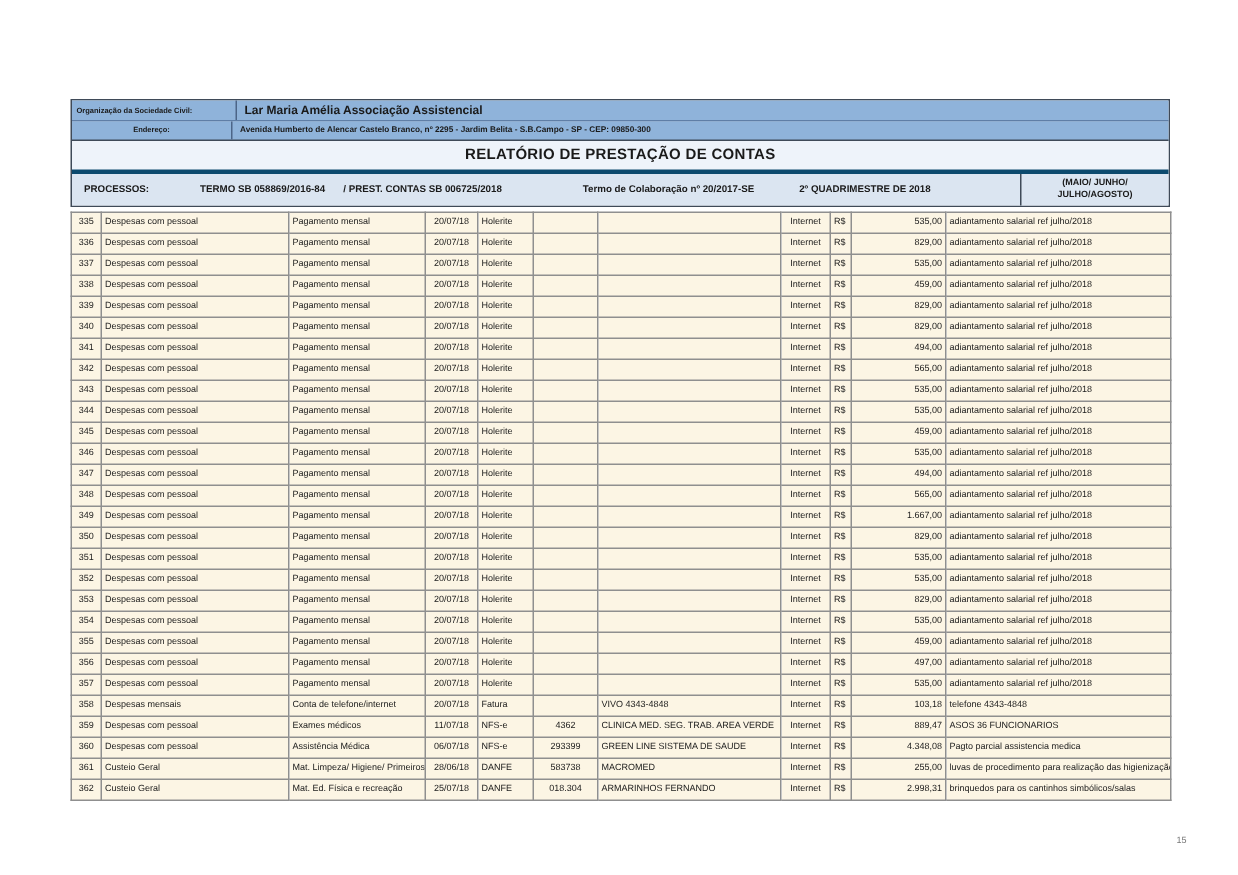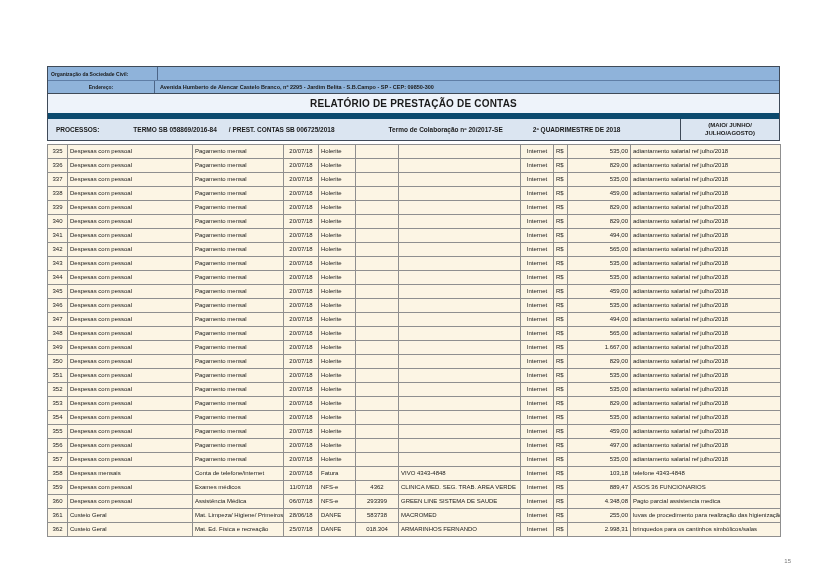--- a/index.html
+++ b/index.html
@@ -16,21 +16,21 @@
   .hrow1{background:#8fb3da;height:13px;border-bottom:1px solid #5f7ea6;}
   .hrow2{background:#8fb3da;height:12px;border-bottom:1px solid #3f4a58;}
   .hlabel{
     width:106px;flex:0 0 106px;border-right:1px solid #4c6587;
     font-size:5px;font-weight:bold;display:flex;align-items:center;padding-left:3px;
   }
   .hlabel.center{justify-content:center;padding-left:0;}
   .horg{font-size:8px;font-weight:bold;display:flex;align-items:center;padding-left:5px;white-space:nowrap;}
   .haddr{font-size:5.5px;font-weight:bold;display:flex;align-items:center;padding-left:5px;white-space:nowrap;}
   .hrow3{
-    background:#eef3fa;height:19px;border-bottom:6px solid #0c4a6e;
+    background:#eef3fa;height:19px;border-bottom:3px solid #0c4a6e;
     display:flex;align-items:center;justify-content:center;
     font-size:10px;font-weight:bold;letter-spacing:.2px;
   }
   .hrow4{background:#dbe5f1;height:21px;font-size:6.5px;font-weight:bold;display:flex;align-items:center;}
   .h4i{white-space:nowrap;}
   .h4-processos{margin-left:8px;}
   .h4-termo{margin-left:34px;}
   .h4-prest{margin-left:12px;}
   .h4-colab{margin-left:54px;}
   .h4-quad{margin-left:30px;}
@@ -58,20 +58,21 @@
   .pagenum{position:absolute;right:34px;bottom:19px;font-size:6px;color:#777;}
 </style>
 </head>
 <body>
 
 <div class="sheet">
 
   <div class="hdr">
     <div class="hrow hrow1">
       <div class="hlabel">Organização da Sociedade Civil:</div>
+      <div class="horg">Lar Maria Amélia Associação Assistencial</div>
     </div>
     <div class="hrow hrow2">
       <div class="hlabel center">Endereço:</div>
       <div class="haddr">Avenida Humberto de Alencar Castelo Branco, nº 2295 - Jardim Belita - S.B.Campo - SP - CEP: 09850-300</div>
     </div>
     <div class="hrow3">RELATÓRIO DE PRESTAÇÃO DE CONTAS</div>
     <div class="hrow4">
       <span class="h4i h4-processos">PROCESSOS:</span>
       <span class="h4i h4-termo">TERMO SB 058869/2016-84</span>
       <span class="h4i h4-prest">/ PREST. CONTAS SB 006725/2018</span>

